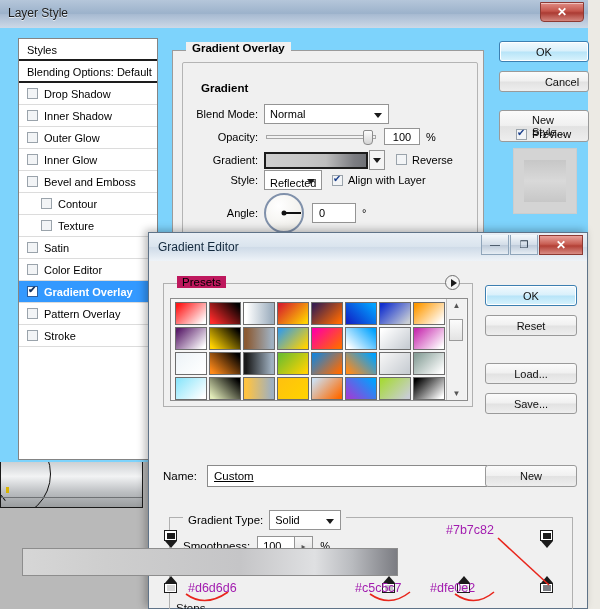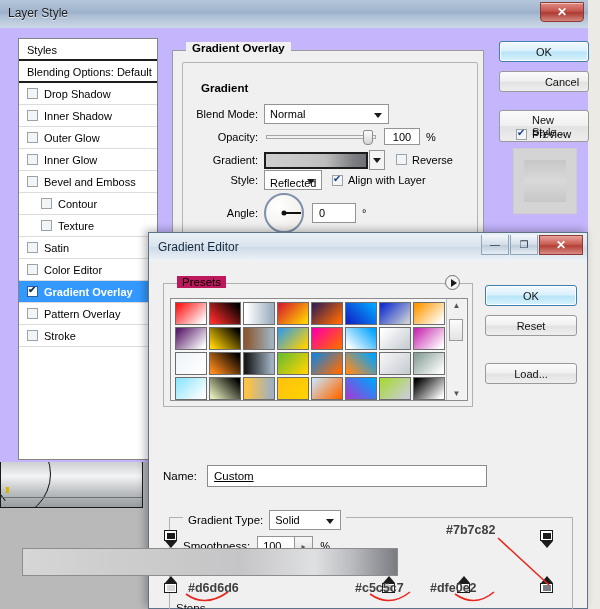--- a/index.html
+++ b/index.html
@@ -63,21 +63,21 @@
     position:absolute; right:4px; top:2px; width:44px; height:20px;
     border-radius:0 0 4px 4px;
     background:linear-gradient(180deg,#e08c84 0%,#c4554b 45%,#ab3b33 55%,#d4867e 100%);
     border:1px solid #8d3a33;
     color:#fff; font-size:12px; font-weight:bold;
     display:flex; align-items:center; justify-content:center;
     box-shadow:inset 0 1px 0 rgba(255,255,255,.5);
   }
   #ls-body {
     position:absolute; left:0; top:28px; width:588px; height:434px;
-    background:#c4b5fd;
+    background:#7dd3fc;
   }
 
   
   #styles-panel {
     position:absolute; left:18px; top:10px; width:140px; height:422px;
     background:#fff; border:1px solid #848484;
   }
   .styles-header {
     height:22px; line-height:22px; padding-left:8px;
     border-bottom:2px solid #1d1d1d; background:#fff; font-size:11px;
@@ -299,23 +299,22 @@
     border-left:6px solid transparent;border-right:6px solid transparent;
     border-bottom:7px solid #1b1b1b;
   }
   .stop-bot .sq {
     width:13px; height:10px; border:1px solid #1b1b1b; background:#fff;
     display:flex; align-items:center; justify-content:center;
   }
   .stop-bot .sq i { display:block; width:8px; height:6px; }
 
   .annot {
-    position:absolute; color:#404040; font-size:12.5px; font-family:"Liberation Sans",sans-serif;
+    position:absolute; color:#a21caf; font-size:12.5px; font-family:"Liberation Sans",sans-serif;
     white-space:nowrap;
-    font-weight:bold;
   }
   #annot-svg { position:absolute; left:0; top:0; width:600px; height:609px; pointer-events:none; }
 
   #stops-label {
     position:absolute; left:176px; top:602px; font-size:11.5px; color:#111;
   }
 </style>
 </head>
 <body>
 
@@ -529,26 +528,28 @@
         </div>
       </div>
     </div>
     <div id="presets-title">Presets</div>
     <div id="presets-arrow"></div>
 
     <div id="ge-right">
       <div class="btn primary" style="width:92px;height:21px;">OK</div>
       <div class="btn" style="width:92px;height:21px;margin-top:9px;">Reset</div>
       <div class="btn" style="width:92px;height:21px;margin-top:27px;">Load...</div>
+      <div class="btn" style="width:92px;height:21px;margin-top:9px;">Save...</div>
     </div>
 
     <div style="position:absolute; left:14px; top:204px; display:flex; align-items:center;">
       <div class="ge-label" style="width:44px;">Name:</div>
       <div id="name-input" style="width:280px;">Custom</div>
     </div>
+    <div class="btn" style="position:absolute; left:336px; top:204px; width:92px; height:22px;">New</div>
 
     <div id="gtype-box"></div>
     <div id="gtype-title-row">
       <span class="ge-label">Gradient Type:</span>
       <span class="select" style="width:72px;">
         <span>Solid</span>
         <span class="caret"></span>
       </span>
     </div>
 

